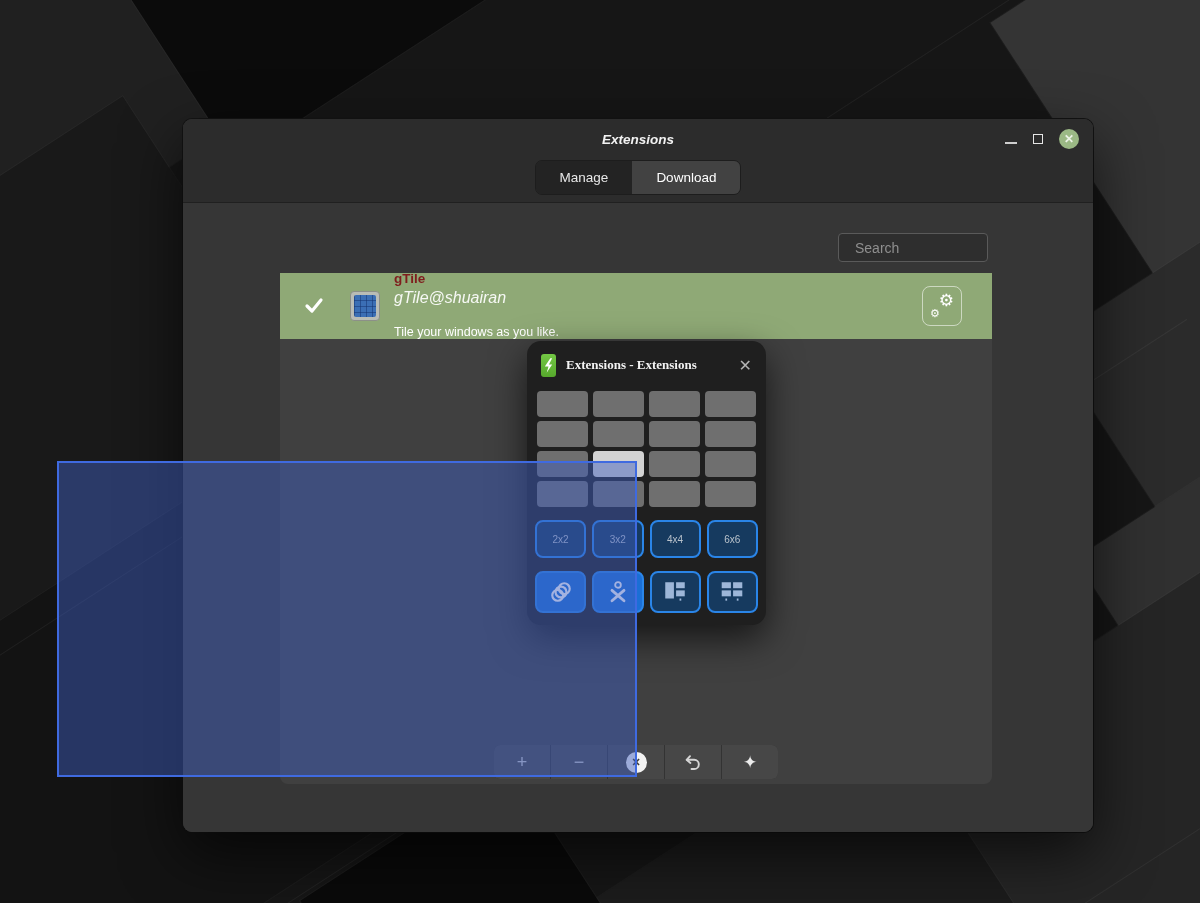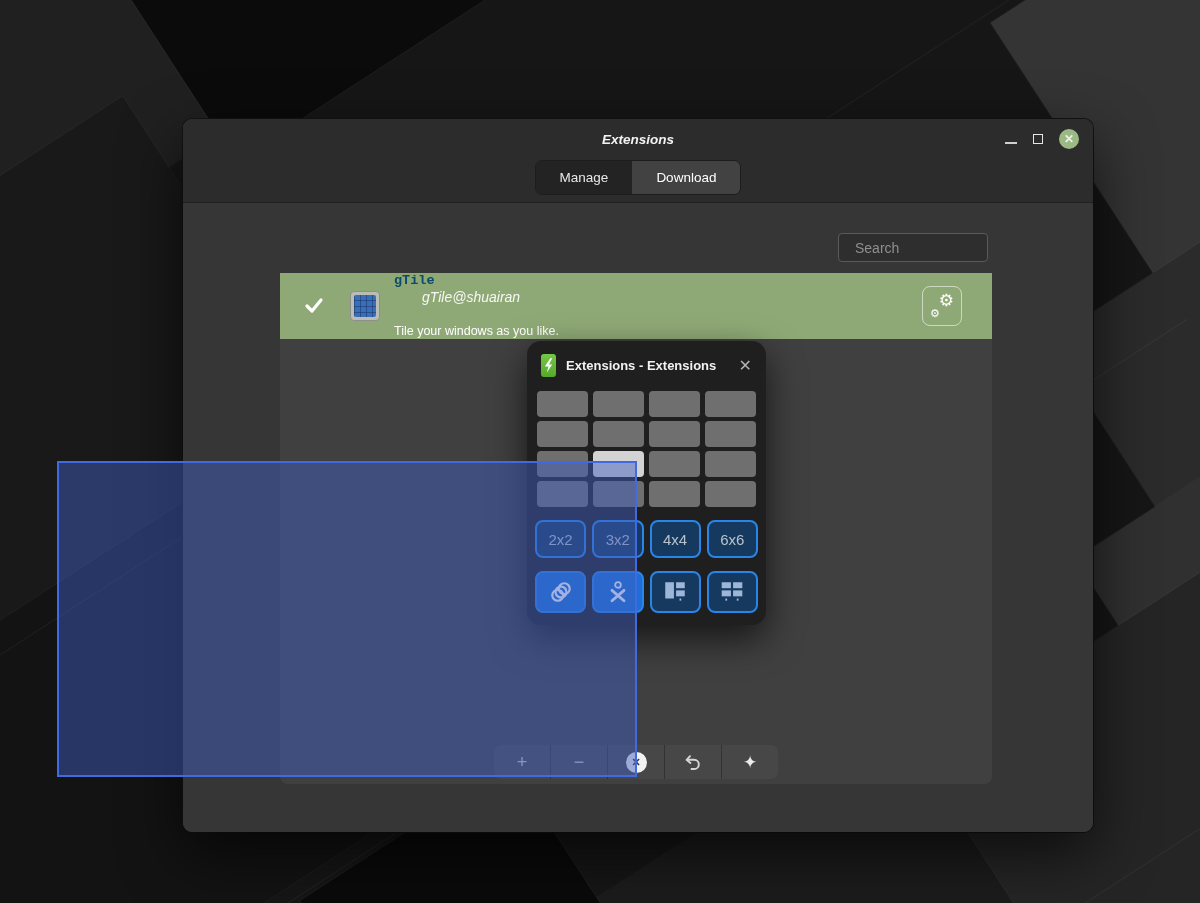--- a/index.html
+++ b/index.html
@@ -51,50 +51,50 @@
              border-radius:0 0 8px 8px; }
   .row-gtile { height:66px; background:#8fa976; display:flex; align-items:center; padding:0 30px 0 24px; gap:0; }
   .check-wrap { width:34px; display:flex; justify-content:flex-start; }
   .ext-icon { width:30px; height:30px; margin-left:12px; background:#b9bdb6; border-radius:4px; border:1px solid #8c9088;
               display:flex; align-items:center; justify-content:center; }
   .ext-icon .screen { width:22px; height:22px; background:#3b6fb5; border-radius:2px;
               background-image:linear-gradient(90deg, rgba(20,50,110,0.5) 1px, transparent 1px),
                                linear-gradient(0deg, rgba(20,50,110,0.5) 1px, transparent 1px);
               background-size:6px 6px; }
   .ext-text { margin-left:14px; display:flex; flex-direction:column; line-height:1.25; }
-  .ext-name { color:#0c4a6e; font-weight:bold; font-size:13.5px;font-family:Liberation Mono, monospace; }
-  .ext-uuid { color:rgba(255,255,255,0.92); font-style:italic; font-size:14px;margin-left:28px; }
+  .ext-name { color:#7f1d1d; font-weight:bold; font-size:13.5px; }
+  .ext-uuid { color:rgba(255,255,255,0.92); font-style:italic; font-size:16px; }
   .ext-desc { color:#ffffff; font-size:12.5px; margin-top:17px; }
   .gear-btn { margin-left:auto; width:40px; height:40px; border-radius:8px; border:1px solid rgba(255,255,255,0.55);
               background:transparent; display:flex; align-items:center; justify-content:center; cursor:pointer; position:relative; }
   .gear-big { color:#ffffff; font-size:17px; position:absolute; right:7px; top:3px; }
   .gear-small { color:#ffffff; font-size:11px; position:absolute; left:7px; bottom:5px; }
 
   .footer-toolbar { position:absolute; bottom:5px; left:50%; transform:translateX(-50%); display:flex; gap:1px;
                     background:#333333; border-radius:6px; overflow:hidden; }
   .ft-btn { width:56px; height:34px; background:#474747; border:none; display:flex; align-items:center;
             justify-content:center; cursor:pointer; color:#c8c8c8; font-size:18px; }
   .circle-x { width:21px; height:21px; border-radius:50%; background:#f2f2f2; color:#3a3a3a; display:flex;
               align-items:center; justify-content:center; font-size:11px; font-weight:bold; }
   .sparkle { color:#ececec; font-size:17px; }
 
   
   .popup { position:absolute; left:527px; top:341px; width:239px; background:#1f1f1f; border-radius:14px;
            box-shadow:0 14px 36px rgba(0,0,0,0.65); z-index:20; padding-bottom:12px; }
   .popup-header { height:48px; display:flex; align-items:center; padding:0 14px; gap:10px; }
   .app-icon { width:15px; height:23px; background:linear-gradient(#74c845,#56a82c); border-radius:3px;
               display:flex; align-items:center; justify-content:center; }
-  .popup-title { color:#f2f2f2; font-weight:bold; font-size:13px; white-space:nowrap; }
+  .popup-title { color:#f2f2f2; font-weight:bold; font-size:13px; white-space:nowrap;font-family:Liberation Serif, serif; }
   .popup-close { margin-left:auto; color:#b2b2b2; font-size:16px; background:none; border:none; cursor:pointer; }
   .tile-grid { margin:2px 10px 0 10px; display:grid; grid-template-columns:repeat(4,1fr); gap:4px 5px; }
   .cell { height:26px; background:#6f6f6f; border-radius:4px; cursor:pointer; }
   .cell.hl { background:#d3d3d3; }
   .size-row { margin:13px 8px 0 8px; display:flex; gap:6px; }
   .size-btn { flex:1; height:38px; background:#163a5f; border:2px solid #2a85e8; border-radius:8px;
-              color:#b9c2cb; font-size:15px; cursor:pointer; font-family:"Liberation Sans", sans-serif; }
+              color:#b9c2cb; font-size:10px; cursor:pointer; font-family:"Liberation Sans", sans-serif; }
   .action-row { margin:13px 8px 0 8px; display:flex; gap:6px; }
   .action-btn { flex:1; height:42px; background:#163a5f; border:2px solid #2a85e8; border-radius:8px;
                 display:flex; align-items:center; justify-content:center; cursor:pointer; }
   .action-btn.active { background:#1b6fd6; }
 
   
   .overlay { position:absolute; left:57px; top:461px; width:580px; height:316px;
              background:rgba(62,94,190,0.48); border:2px solid #3f6ae0; z-index:60; }
 </style>
 </head>

